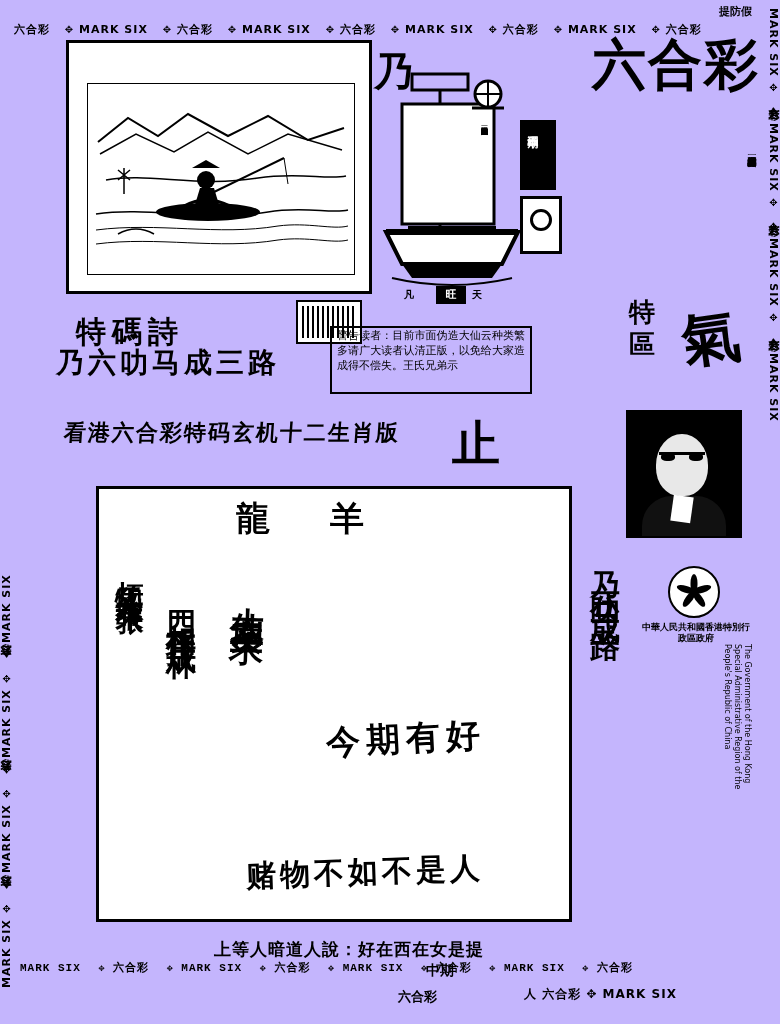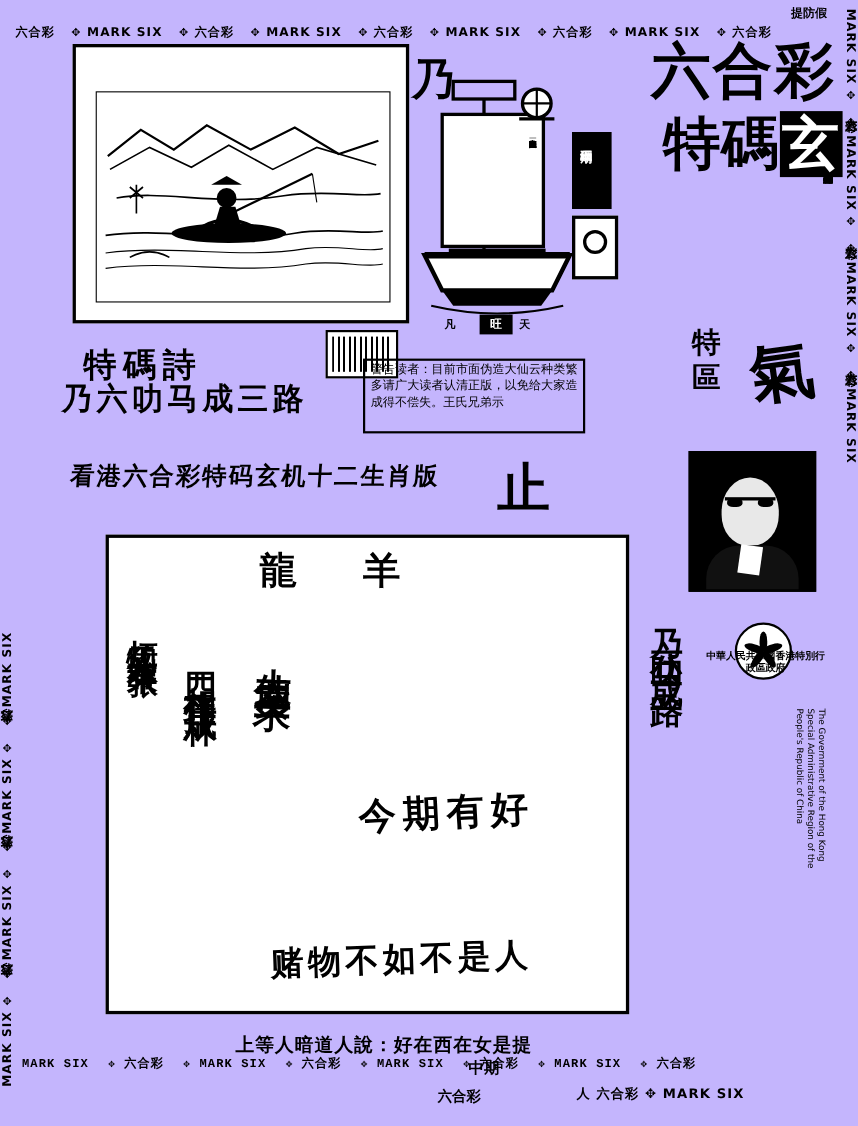--- a/index.html
+++ b/index.html
@@ -278,26 +278,27 @@
     left: 50%;
     top: 50%;
     width: 7px;
     height: 18px;
     background: #000;
     border-radius: 50% 50% 40% 40%;
     transform-origin: 50% 100%;
   }
   .emblem-text-cn {
     right: 28px;
-    top: 592px;
+    top: 622px;
     font-size: 9px;
     line-height: 11px;
     width: 112px;
     text-align: center;
     font-weight: bold;
+    font-family: Liberation Serif, serif;
   }
   .emblem-text-en {
     right: 28px;
     top: 644px;
     width: 14px;
     font-size: 8px;
     line-height: 10px;
     writing-mode: vertical-rl;
     height: 170px;
   }
@@ -651,23 +652,20 @@
 
   <div class="abs warning">警告读者：目前市面伪造大仙云种类繁多请广大读者认清正版，以免给大家造成得不偿失。王氏兄弟示</div>
 
   <div class="abs seal-label">
     <div>特</div>
     <div>區</div>
   </div>
   <div class="abs seal-mark">氣</div>
 
   <div class="abs masthead-title">六合彩</div>
-  <div class="abs masthead-sub">
-    <span>特碼</span><span class="hl">玄</span>
-  </div>
 
   <div class="abs hand-head">看港六合彩特码玄机十二生肖版</div>
   <div class="abs stop-mark">止</div>
 
   <div class="abs portrait">
     <div class="hair"></div>
     <div class="face"></div>
     <div class="glasses"></div>
     <div class="eye" style="left:33px;"></div>
     <div class="eye" style="left:61px;"></div>

